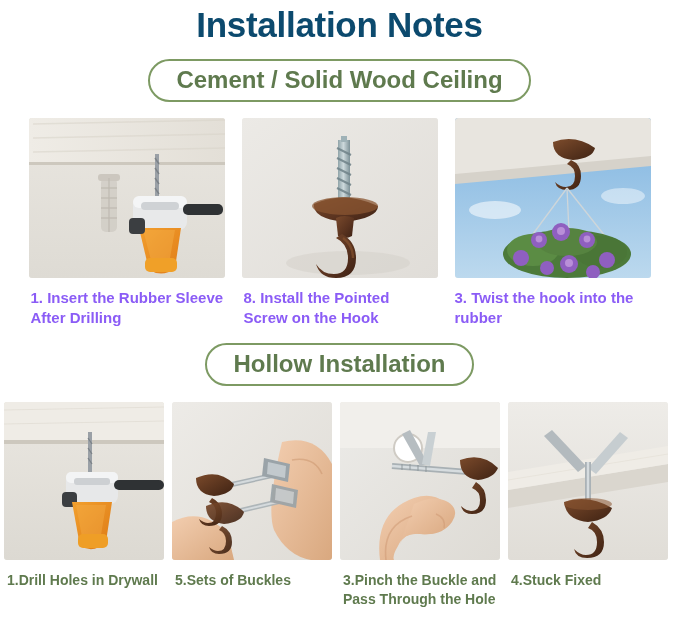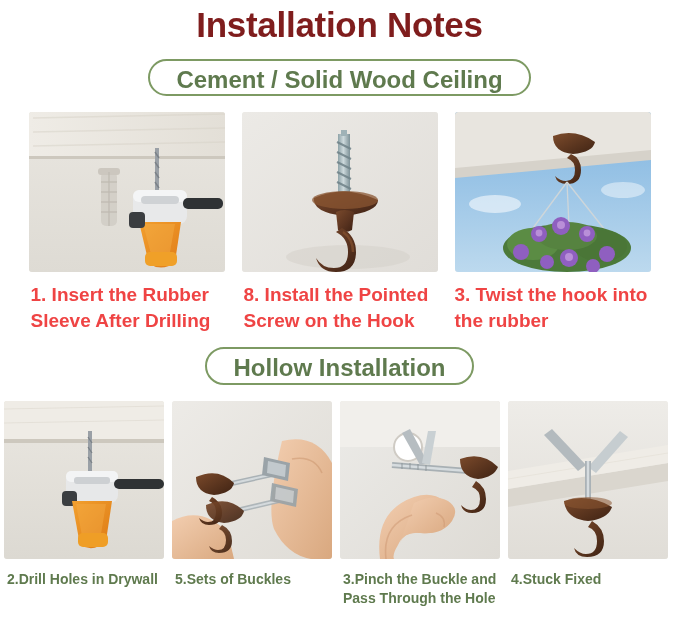--- a/index.html
+++ b/index.html
@@ -17,30 +17,30 @@
   }
   .page {
     width: 679px;
     height: 627px;
     position: relative;
   }
   .main-title {
     text-align: center;
     font-size: 35px;
     font-weight: bold;
-    color: #7f1d1d;
+    color: #0c4a6e;
     letter-spacing: -0.3px;
     margin: 6px 0 0 0;
     line-height: 1.1;
   }
   .section-pill {
     margin: 14px auto 0 auto;
     border: 2px solid #7d9a63;
     border-radius: 22px;
-    padding: 5px 26px 1px 26px;
+    padding: 5px 26px 7px 26px;
     display: table;
     font-size: 24px;
     font-weight: bold;
     color: #5f7a4e;
     line-height: 1.15;
   }
   
   .row-a {
     display: flex;
     justify-content: center;
@@ -54,23 +54,23 @@
   .thumb {
     width: 100%;
     border-radius: 3px;
     overflow: hidden;
     position: relative;
     background: #f0eeea;
   }
   .h160 { height: 160px; }
   .h158 { height: 158px; }
   .cap {
-    font-size: 19px;
+    font-size: 15px;
     font-weight: bold;
-    color: #ef4444;
+    color: #8b5cf6;
     line-height: 1.35;
     margin-top: 10px;
   }
   .cap-a { padding-left: 2px; }
   .cap-center-ind { padding-left: 0; }
   
   .row-b {
     display: flex;
     justify-content: flex-start;
     gap: 8px;
@@ -280,21 +280,21 @@
           <rect x="62" y="70" width="52" height="32" rx="8" fill="#e7e8e9"></rect>
           <rect x="62" y="70" width="52" height="11" rx="5" fill="#f3f4f5"></rect>
           <rect x="70" y="76" width="36" height="7" rx="3" fill="#cdd0d3"></rect>
           <rect x="110" y="78" width="50" height="10" rx="5" fill="#2f3234"></rect>
           <rect x="58" y="90" width="15" height="15" rx="4" fill="#3b3e41"></rect>
           <path d="M68 100 L108 100 L102 140 Q90 152 76 144 Z" fill="url(#orange4)"></path>
           <path d="M72 103 L102 103 L97 133 Q88 141 78 135 Z" fill="#f5b04a" opacity="0.4"></path>
           <rect x="74" y="132" width="30" height="14" rx="5" fill="#ef9e26"></rect>
         </svg>
       </div>
-      <div class="cap-b">2.Drill Holes in Drywall</div>
+      <div class="cap-b">1.Drill Holes in Drywall</div>
     </div>
 
     <div class="card-b">
       <div class="thumb h158">
         <svg width="160" height="158" viewBox="0 0 160 158">
           <defs>
             <linearGradient id="bg5" x1="0" y1="0" x2="1" y2="1">
               <stop offset="0%" stop-color="#edebe7"></stop>
               <stop offset="100%" stop-color="#dfdcd6"></stop>
             </linearGradient>

